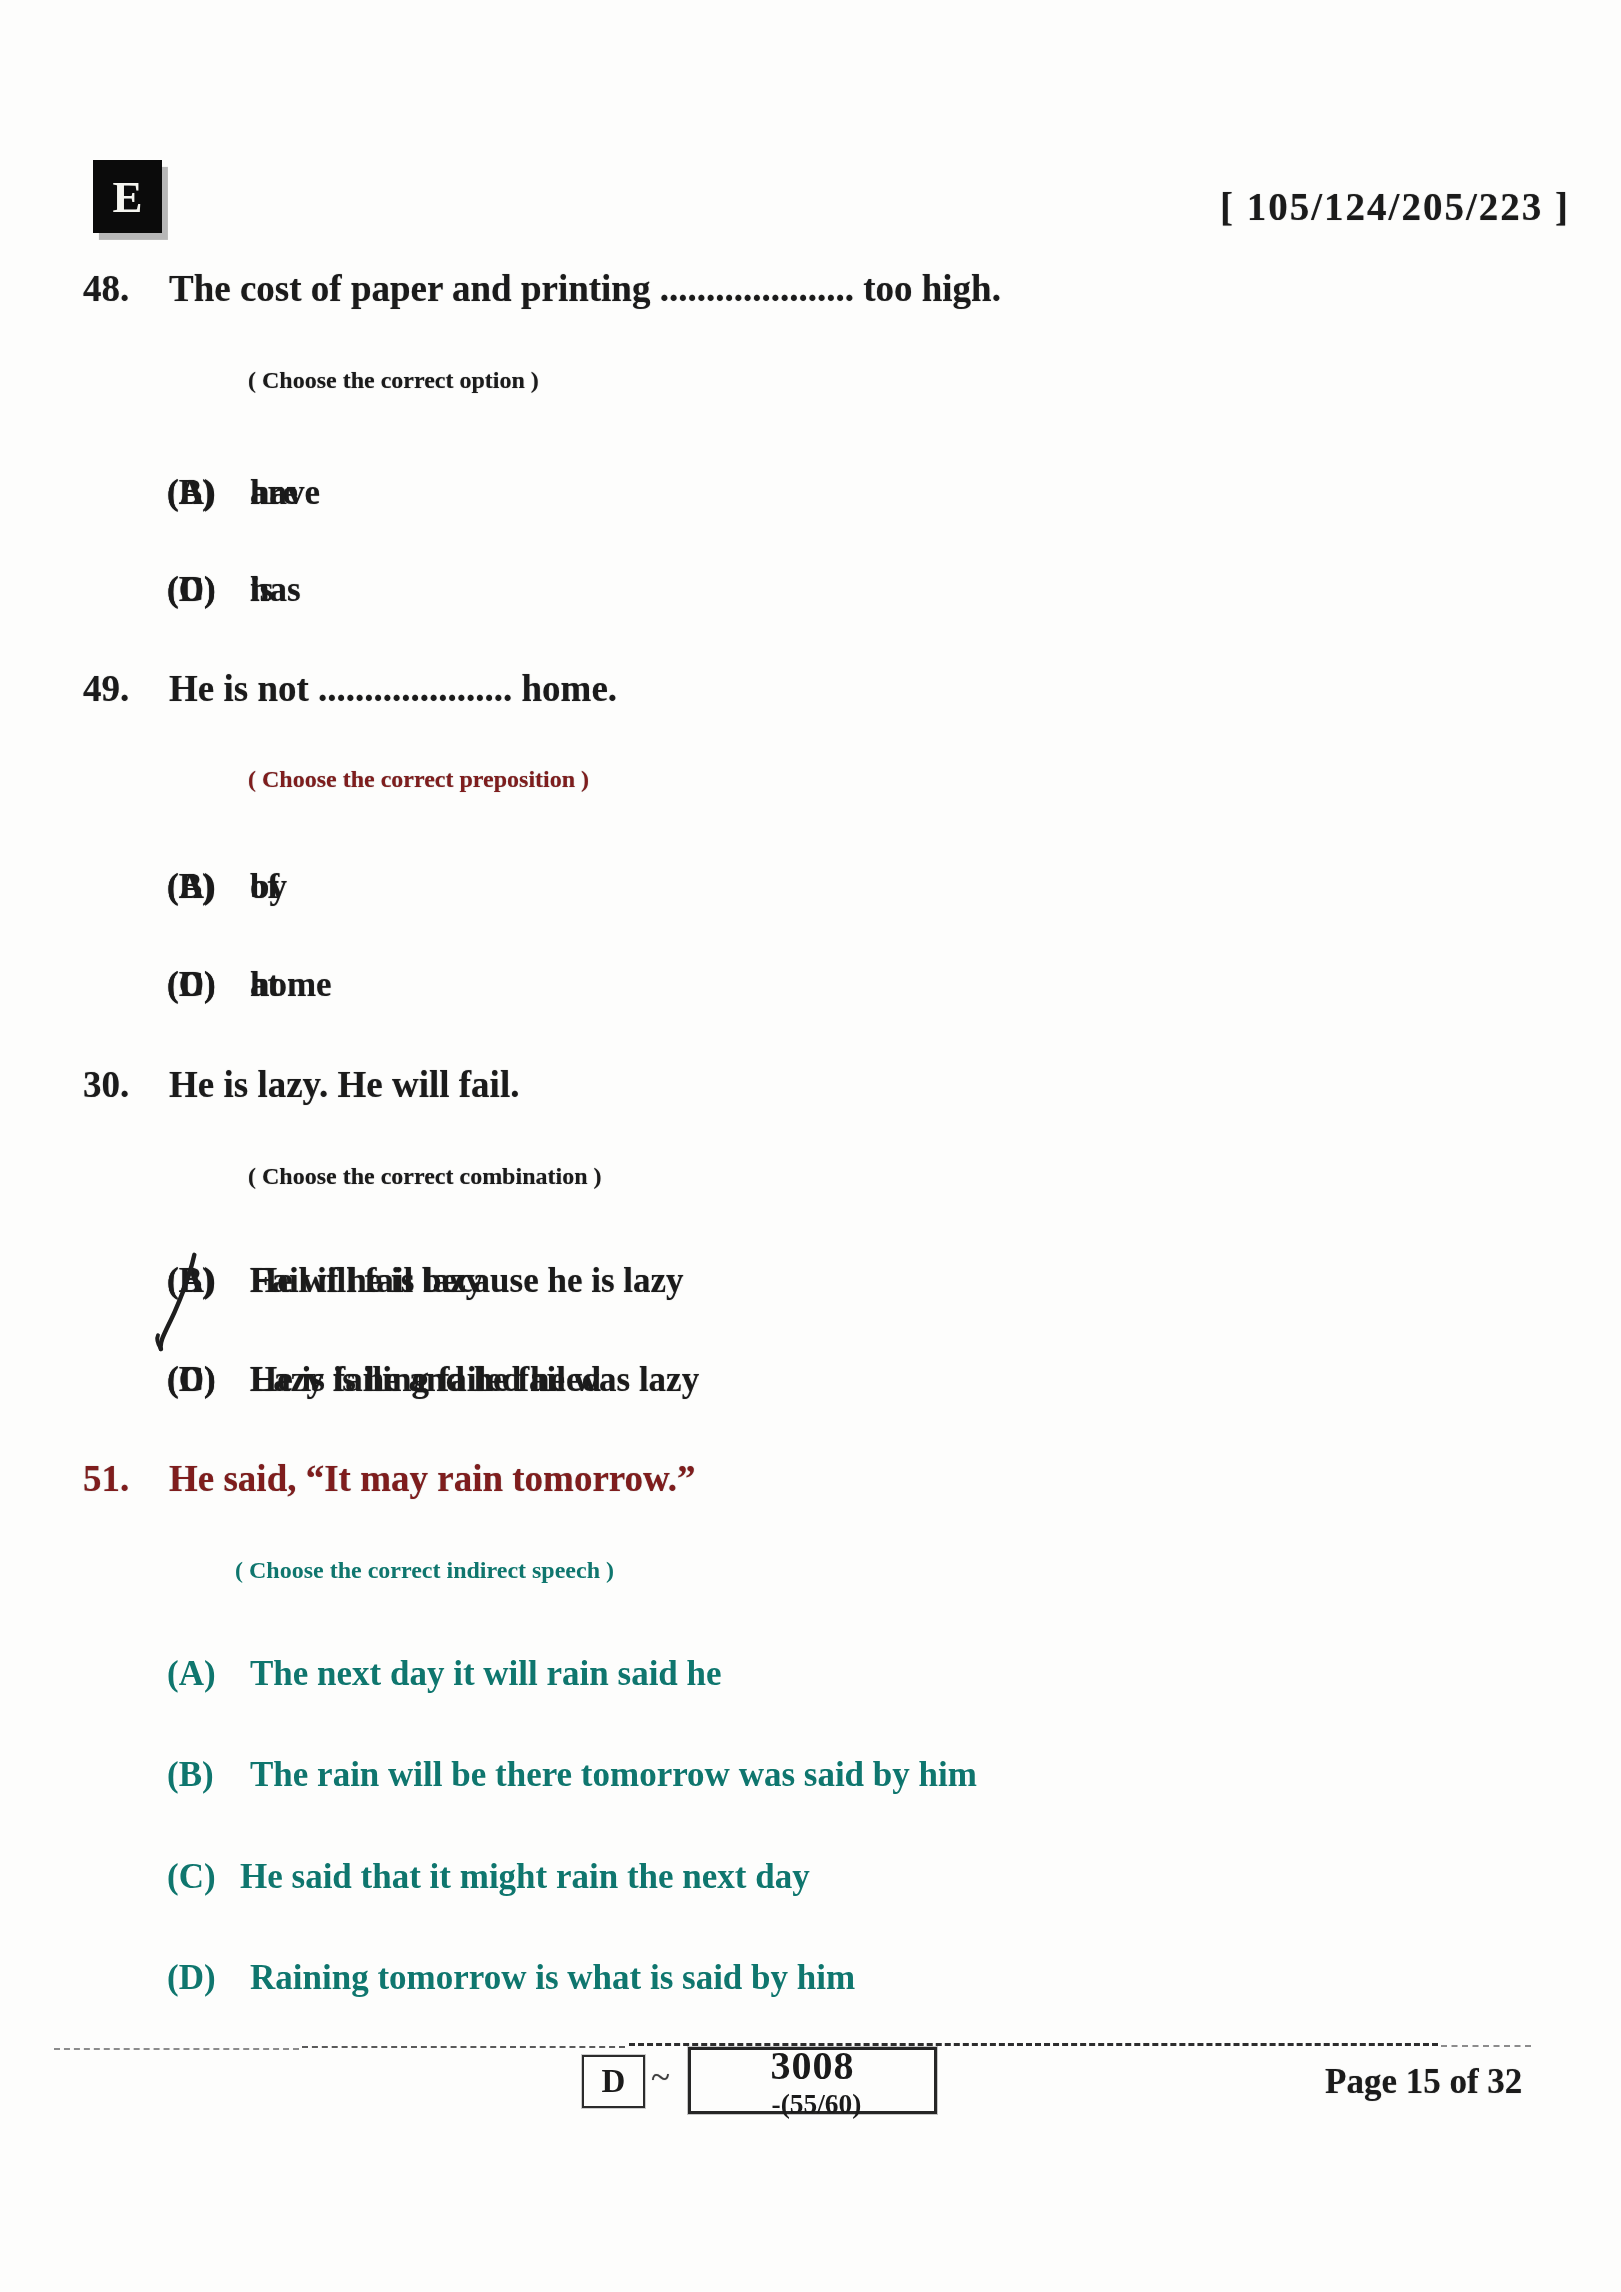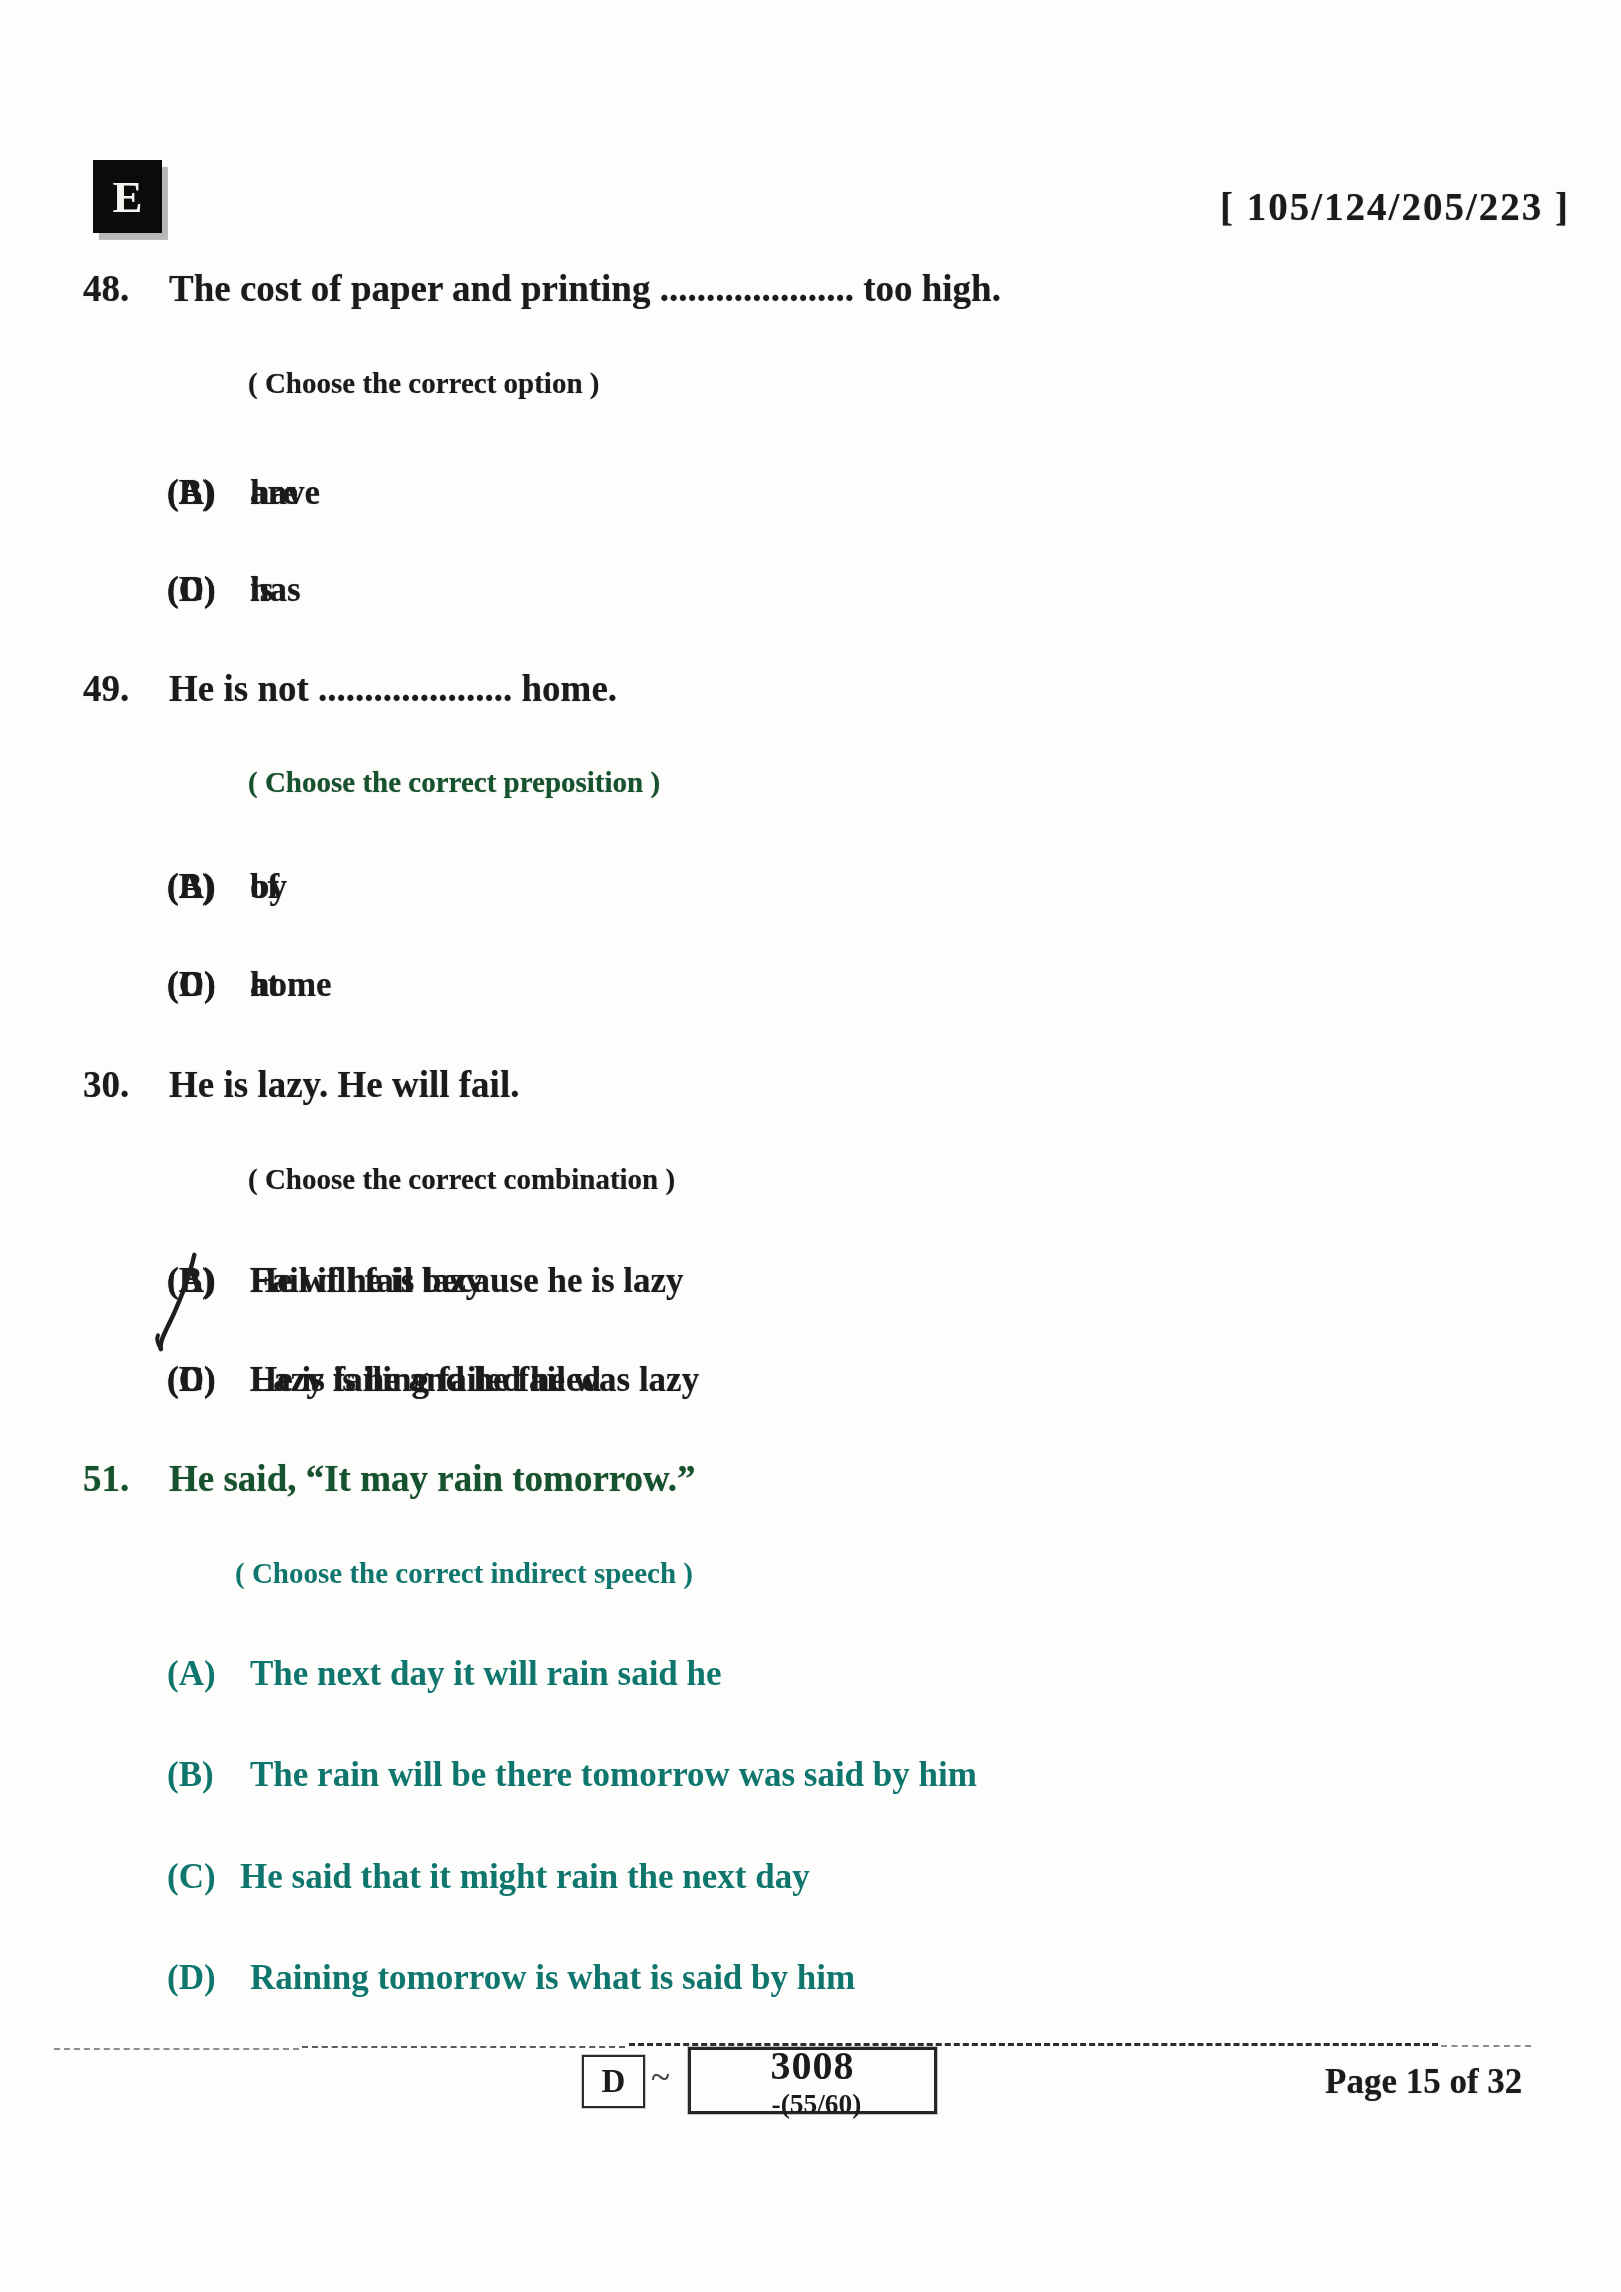--- a/index.html
+++ b/index.html
@@ -18,27 +18,27 @@
     display:flex;align-items:center;justify-content:center;
     font-size:45px;font-weight:700;
     box-shadow:5.9px 6.9px 0 rgba(125,125,125,0.55);
   }
   .header-code{
     top:184px;right:51px;
     font-size:39px;font-weight:600;letter-spacing:2px;
   }
   .qnum{left:83px;font-size:37px;font-weight:700;}
   .qtext{left:169px;font-size:37px;font-weight:700;text-align:center;}
-  .instr{left:248px;font-size:29px;font-weight:700;}
+  .instr{left:248px;font-size:24px;font-weight:700;}
   .olabel{font-size:35px;font-weight:700;}
   .otext{font-size:35px;font-weight:700;}
   .col-l .olabel{left:167px;} .col-l .otext{left:250px;}
   .lbl-r{left:863px;} .txt-r{left:944px;}
   .faint{color:#0f766e;font-weight:600;filter:blur(0.6px);text-shadow:none;}
-  .midfaint{color:#14532d;filter:blur(0.3px);}
+  .midfaint{color:#7f1d1d;filter:blur(0.3px);}
   
   .rule{height:0;border-top-style:dashed;}
   .d-box{
     left:582px;top:2055px;width:59px;height:49px;
     border:2.9px solid #2b2b2b;
     display:flex;align-items:center;justify-content:center;
     font-size:33px;font-weight:700;
     box-shadow:0 0 0 1px rgba(60,60,60,0.25);
   }
   .tilde{left:651px;top:2058px;font-size:35px;color:#3e3e3e;}

